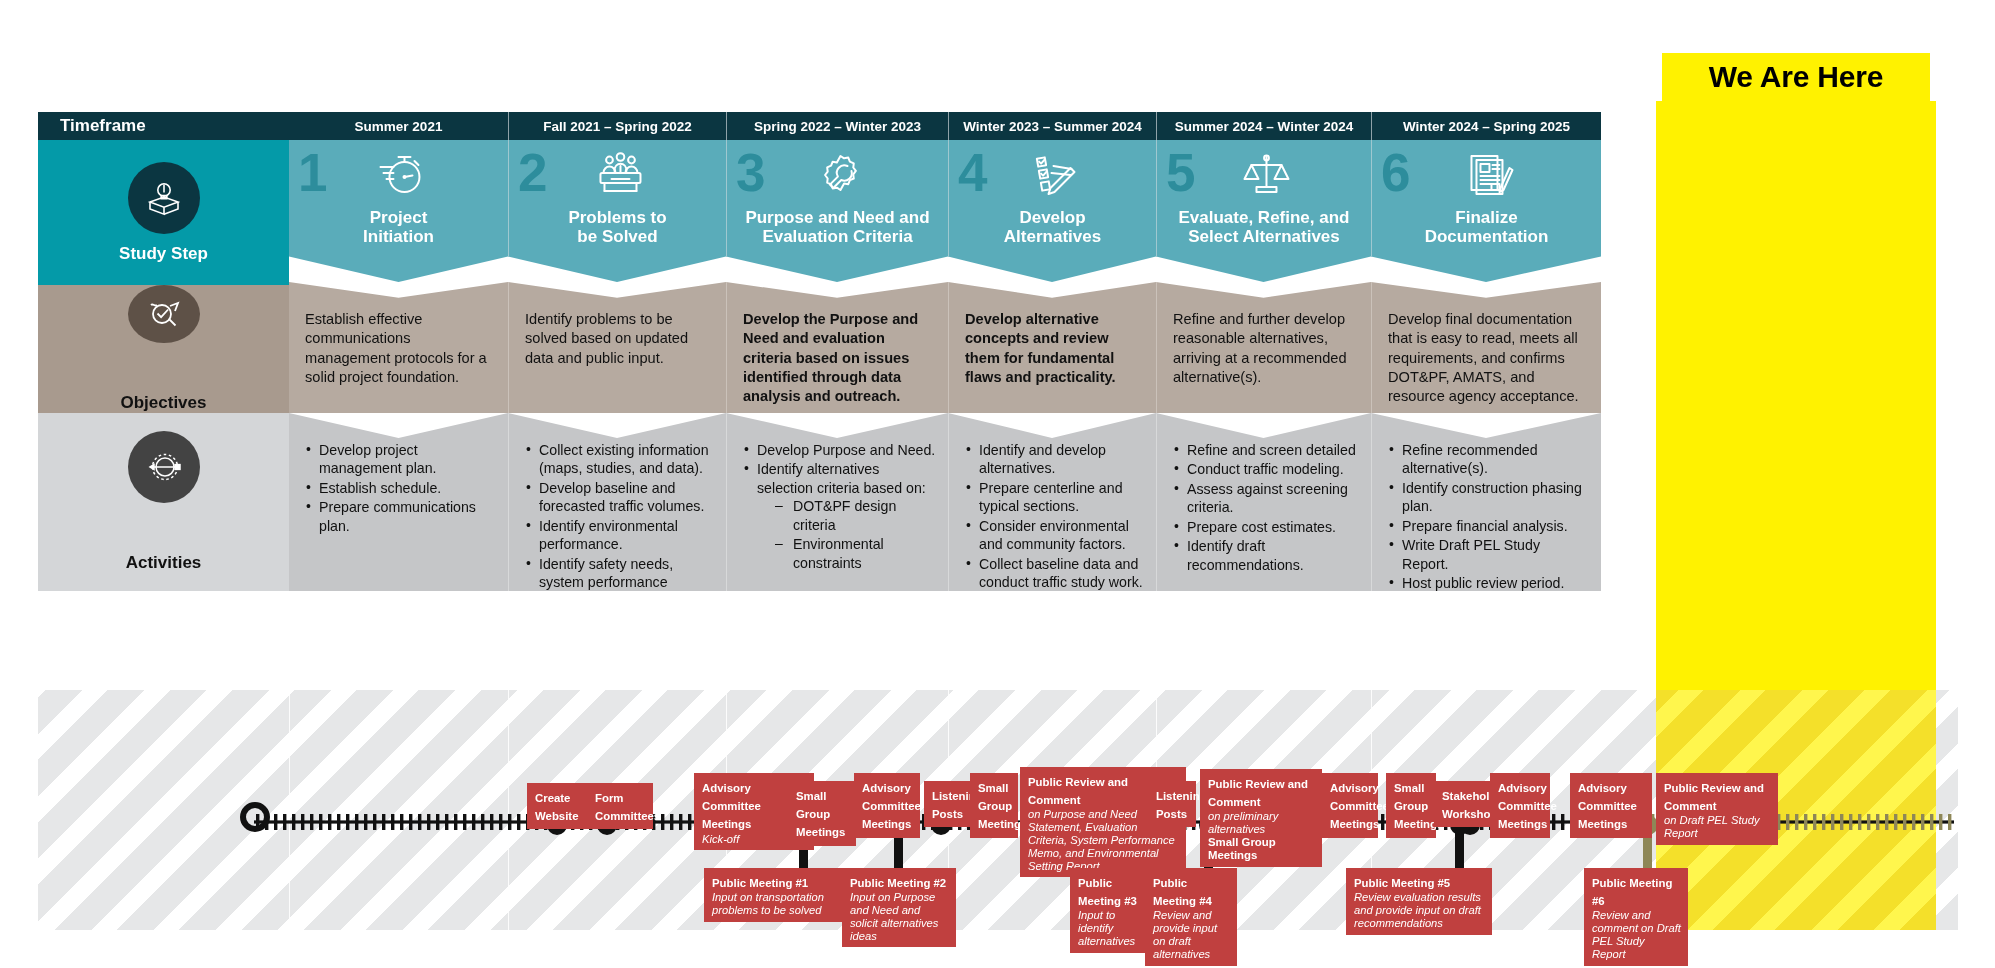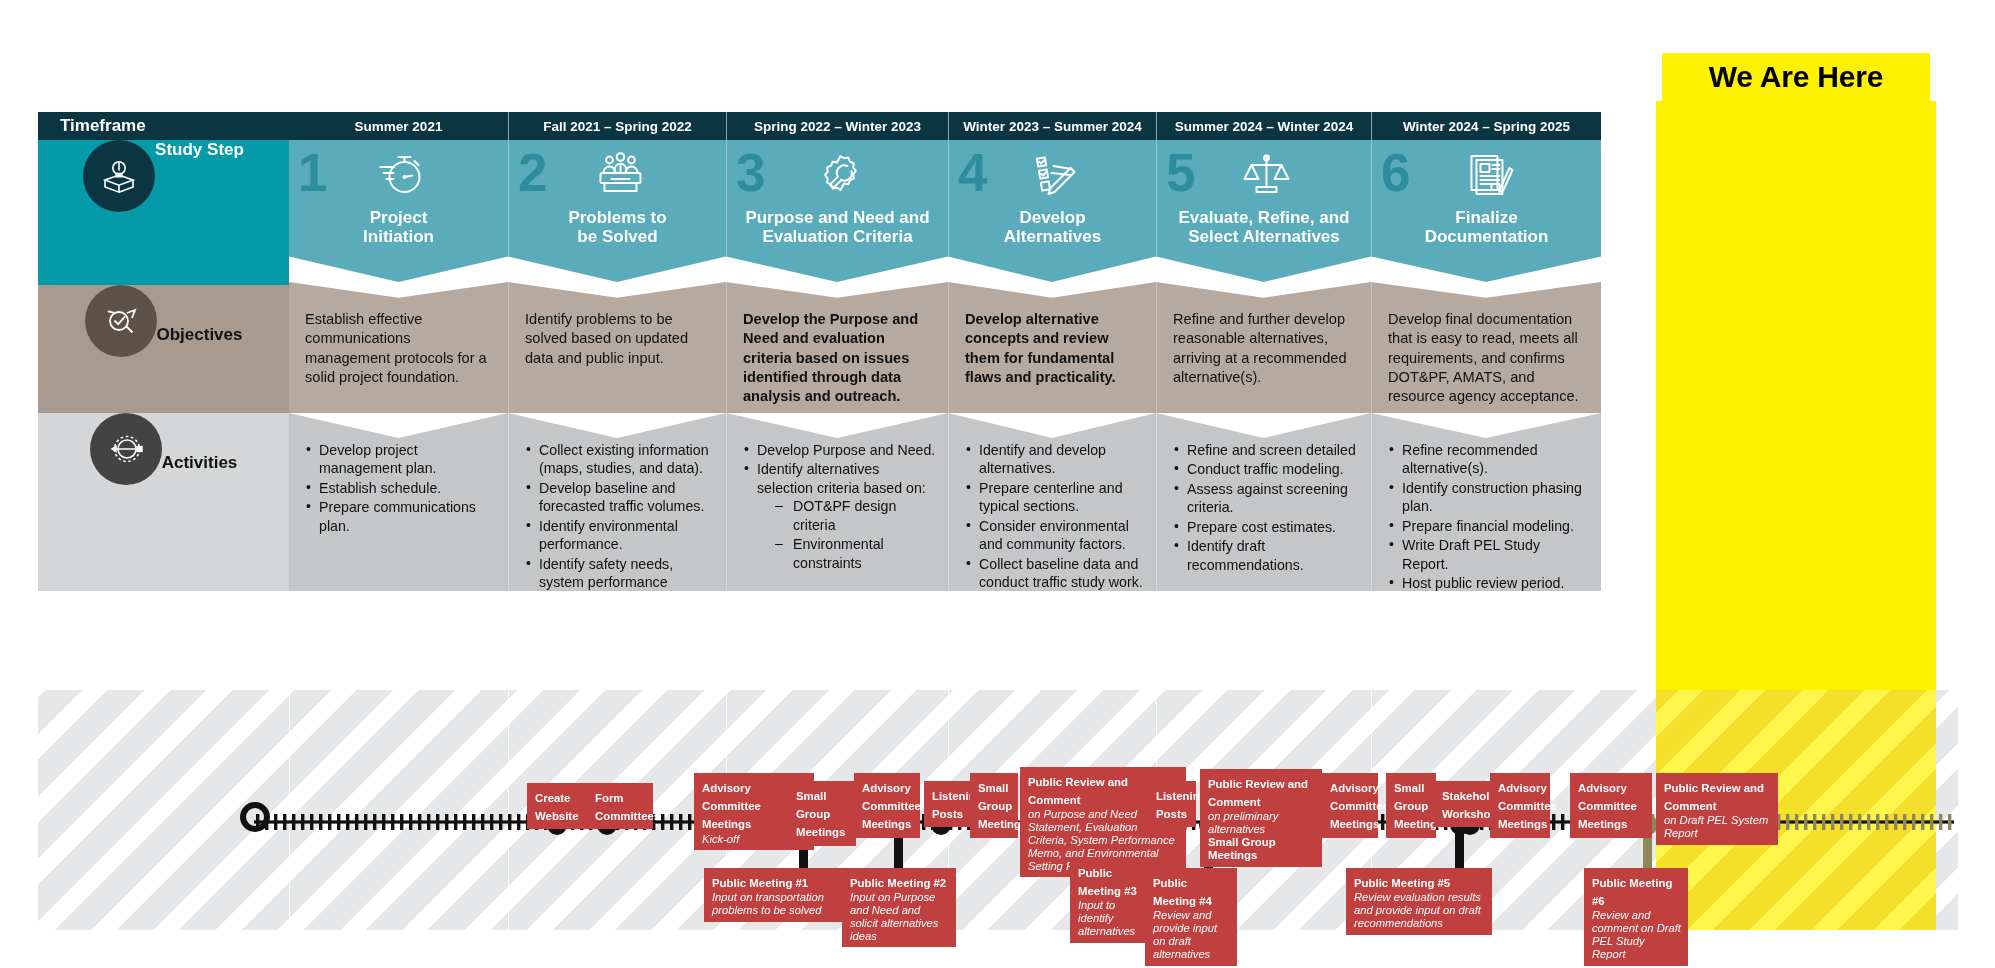--- a/index.html
+++ b/index.html
@@ -32,22 +32,22 @@
 
   .sidebar { position: absolute; left: 0; top: 0; width: 251px; height: 580px; }
   .side-tf {
     position: absolute; left:0; top:0; width: 251px; height: 28px;
     background: #0b3641; color: #fff;
     display:flex; align-items:center; padding-left: 22px;
     font-weight: 800; font-size: 17px;
   }
   .side-cell {
     position: absolute; left: 0; width: 251px;
-    display: flex; flex-direction: row;
-    align-items: flex-start; justify-content: center;
+    display: flex; flex-direction: column;
+    align-items: center; justify-content: center;
   }
   .side-study { top: 28px; height: 145px; background: #049aa8; }
   .side-obj   { top: 173px; height: 128px; background: #a89a8e; }
   .side-act   { top: 301px; height: 178px; background: #d4d6d8; }
   .side-comm  { top: 479px; height: 101px; background: transparent; }
 
   .side-icon {
     width: 72px; height: 72px; border-radius: 50%;
     display:flex; align-items:center; justify-content:center;
     margin-bottom: 10px;
@@ -442,21 +442,21 @@
               <div>Documentation</div>
             </div>
           </div>
           <div class="col-obj">
             <div class="obj-text">Develop final documentation that is easy to read, meets all requirements, and confirms DOT&amp;PF, AMATS, and resource agency acceptance.</div>
           </div>
           <div class="col-act">
             <ul class="act-list">
               <li><span>Refine recommended alternative(s).</span></li>
               <li><span>Identify construction phasing plan.</span></li>
-              <li><span>Prepare financial modeling.</span></li>
+              <li><span>Prepare financial analysis.</span></li>
               <li><span>Write Draft PEL Study Report.</span></li>
               <li><span>Host public review period.</span></li>
               <li><span>Finalize PEL study report.</span></li>
             </ul>
           </div>
         </div>
       </div>
   </div>
 
 
@@ -702,30 +702,30 @@
         <div class="dot" style="left: 1358px; top: 125px;"></div>
         <div class="mbox" style="left: 1396px; top: 91px; width: 72px; min-height: 44px;"><span class="ttl">Stakeholder Workshop</span></div>
         <div class="stem" style="left: 1427px; top: 135px;"></div>
         <div class="dot" style="left: 1422px; top: 125px;"></div>
         <div class="mbox" style="left: 1452px; top: 83px; width: 60px; min-height: 52px;"><span class="ttl">Advisory Committee Meetings</span></div>
         <div class="stem" style="left: 1488px; top: 135px;"></div>
         <div class="dot" style="left: 1483px; top: 125px;"></div>
         <div class="mbox" style="left: 1532px; top: 83px; width: 82px; min-height: 52px; opacity: 1;"><span class="ttl">Advisory Committee Meetings</span></div>
         <div class="stem dim" style="left: 1564px; top: 135px;"></div>
         <div class="dot dim" style="left: 1559px; top: 125px;"></div>
-        <div class="mbox" style="left: 1618px; top: 83px; width: 122px; min-height: 52px; opacity: 1;"><span class="ttl">Public Review and Comment</span> <span class="sub">on Draft PEL System Report</span></div>
+        <div class="mbox" style="left: 1618px; top: 83px; width: 122px; min-height: 52px; opacity: 1;"><span class="ttl">Public Review and Comment</span> <span class="sub">on Draft PEL Study Report</span></div>
         <div class="stem dim" style="left: 1640px; top: 135px;"></div>
         <div class="dot dim" style="left: 1635px; top: 125px;"></div>
         <div class="mbox" style="left: 666px; top: 178px; width: 144px; min-height: 40px;"><span class="ttl">Public Meeting #1</span> <span class="sub">Input on transportation problems to be solved</span></div>
         <div class="stem" style="left: 761px; top: 132px; height: 46px;"></div>
         <div class="dot" style="left: 756px; top: 125px;"></div>
         <div class="mbox" style="left: 804px; top: 178px; width: 114px; min-height: 40px;"><span class="ttl">Public Meeting #2</span> <span class="sub">Input on Purpose and Need and solicit alternatives ideas</span></div>
         <div class="stem" style="left: 856px; top: 132px; height: 46px;"></div>
         <div class="dot" style="left: 851px; top: 125px;"></div>
-        <div class="mbox" style="left: 1032px; top: 168px; width: 90px; min-height: 40px;"><span class="ttl">Public Meeting #3</span> <span class="sub">Input to identify alternatives</span></div>
+        <div class="mbox" style="left: 1032px; top: 178px; width: 90px; min-height: 40px;"><span class="ttl">Public Meeting #3</span> <span class="sub">Input to identify alternatives</span></div>
         <div class="stem" style="left: 1060px; top: 132px; height: 46px;"></div>
         <div class="dot" style="left: 1055px; top: 125px;"></div>
         <div class="mbox" style="left: 1107px; top: 178px; width: 92px; min-height: 40px;"><span class="ttl">Public Meeting #4</span> <span class="sub">Review and provide input on draft alternatives</span></div>
         <div class="stem" style="left: 1166px; top: 132px; height: 46px;"></div>
         <div class="dot" style="left: 1161px; top: 125px;"></div>
         <div class="mbox" style="left: 1308px; top: 178px; width: 146px; min-height: 40px;"><span class="ttl">Public Meeting #5</span> <span class="sub">Review evaluation results and provide input on draft recommendations</span></div>
         <div class="stem" style="left: 1417px; top: 132px; height: 46px;"></div>
         <div class="dot" style="left: 1412px; top: 125px;"></div>
         <div class="mbox" style="left: 1546px; top: 178px; width: 104px; min-height: 40px; opacity: 1;"><span class="ttl">Public Meeting #6</span> <span class="sub">Review and comment on Draft PEL Study Report</span></div>
         <div class="stem dim" style="left: 1605px; top: 132px; height: 46px;"></div>

